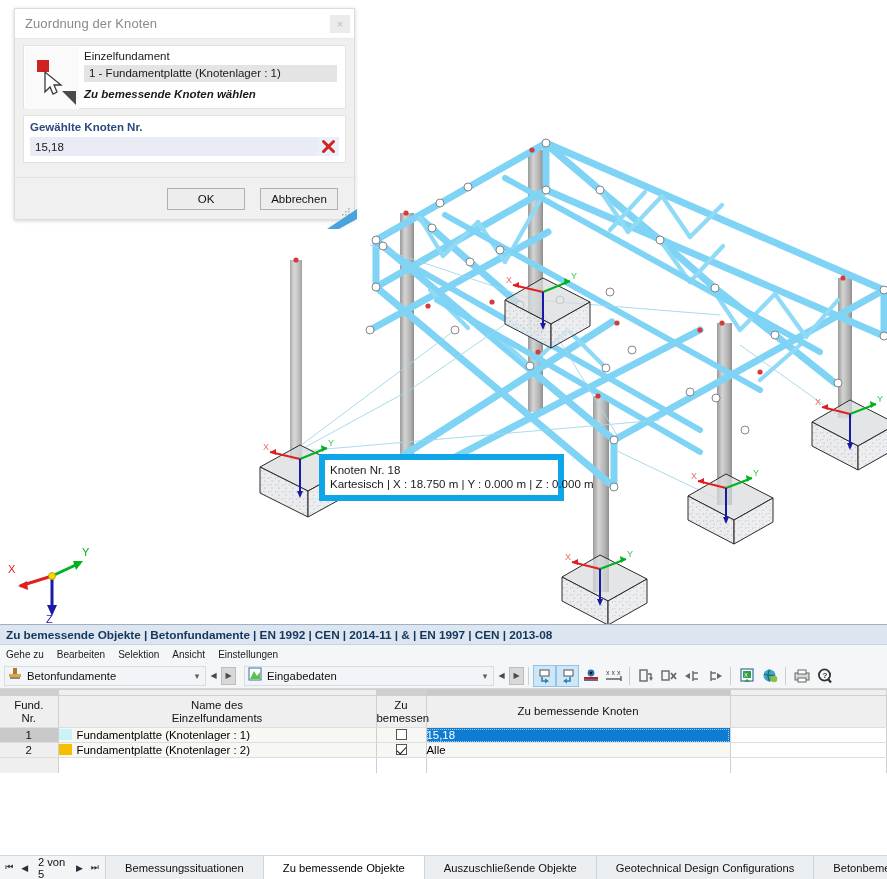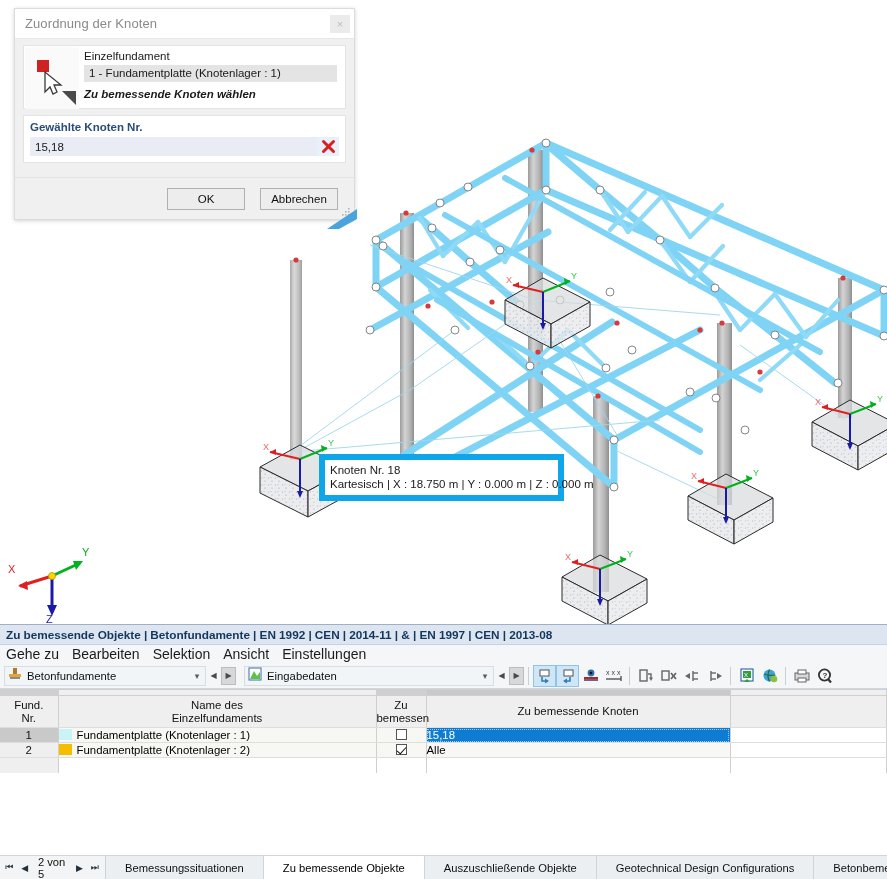--- a/index.html
+++ b/index.html
@@ -170,21 +170,21 @@
     letter-spacing: -0.05px;
   }
   #menubar {
     height: 18px;
     background: #f4f6f8;
     display: flex; align-items: center;
     padding-left: 5px;
     gap: 11px;
   }
   .menu-item {
-    font-size: 14px; color: #1b1b1b;
+    font-size: 10px; color: #1b1b1b;
     cursor: pointer; padding: 0 1px;
   }
   #toolbar {
     height: 26px;
     background: #f4f6f8;
     display: flex; align-items: center;
     border-bottom: 1px solid #cfd6de;
   }
   .combo {
     display: flex; align-items: center;

